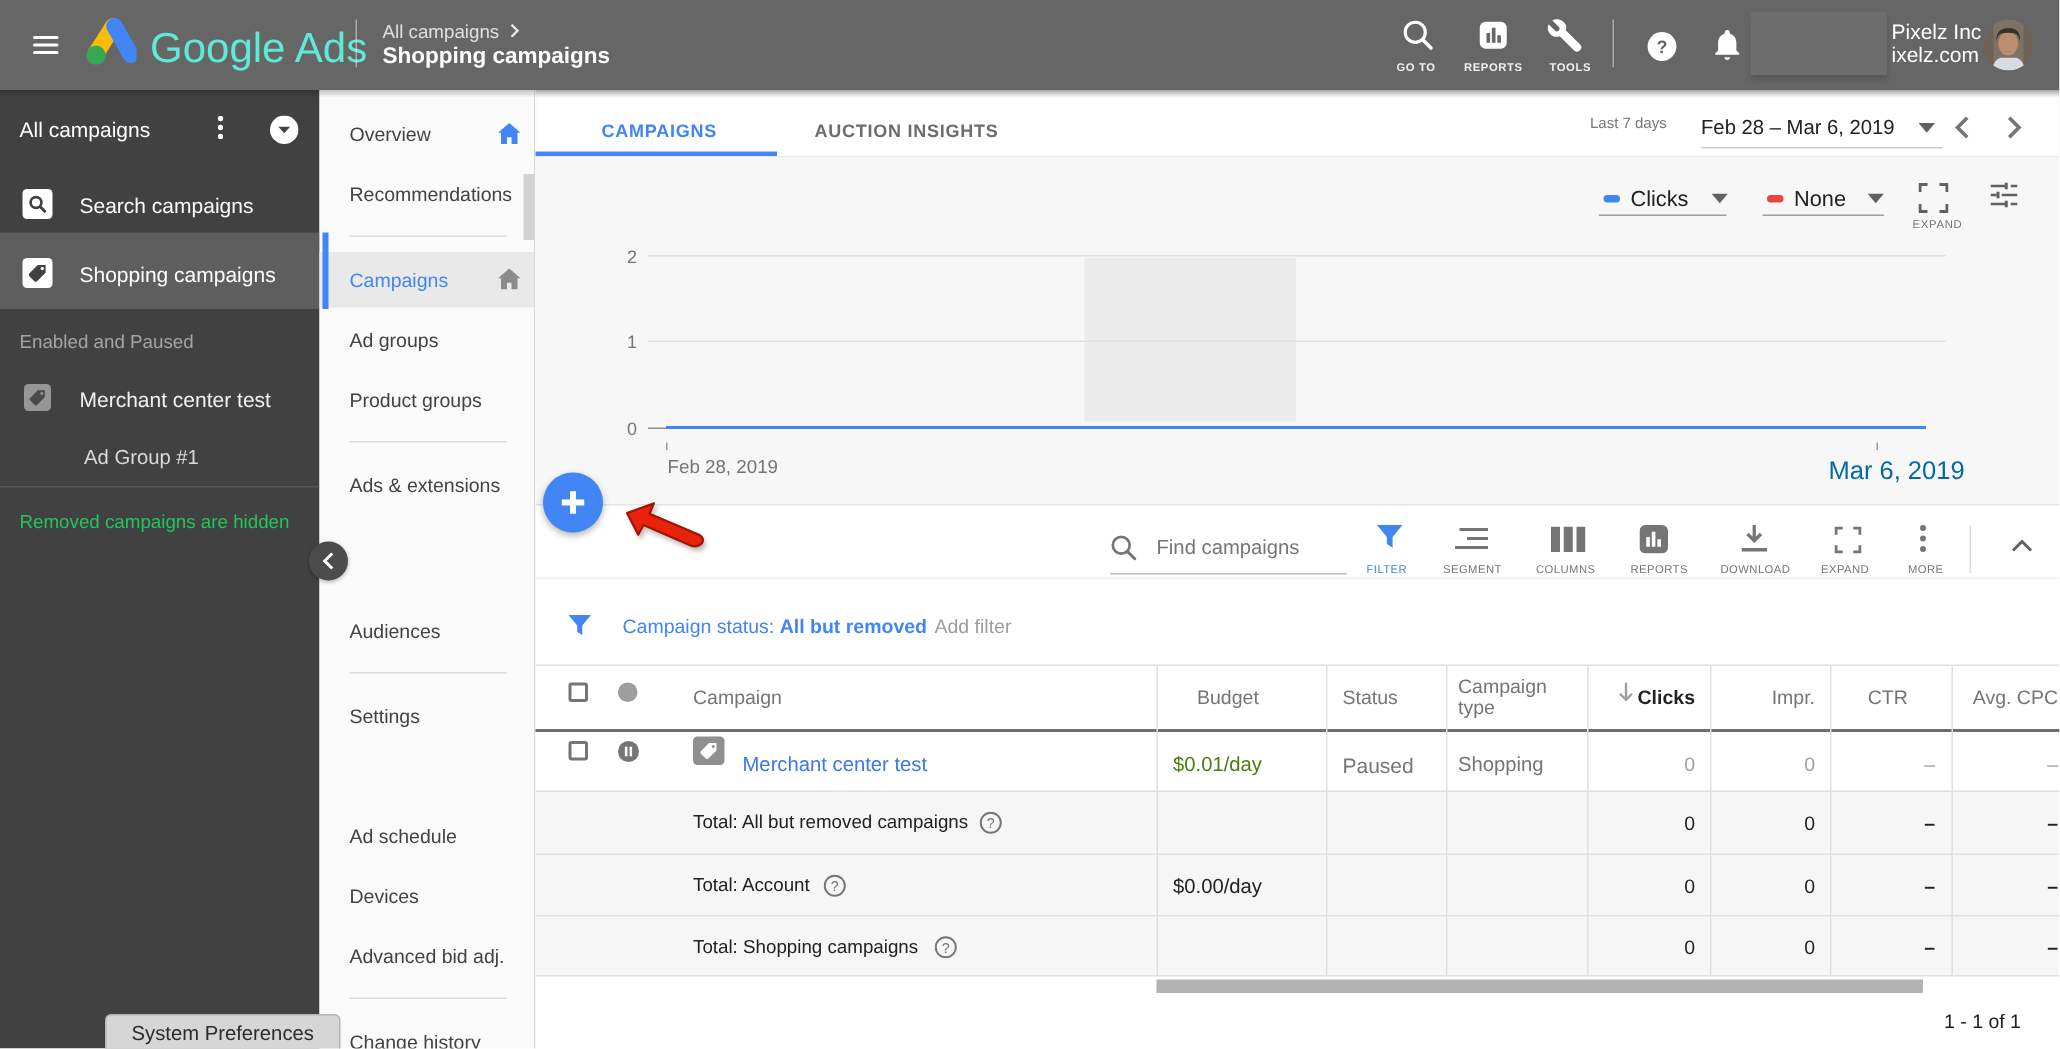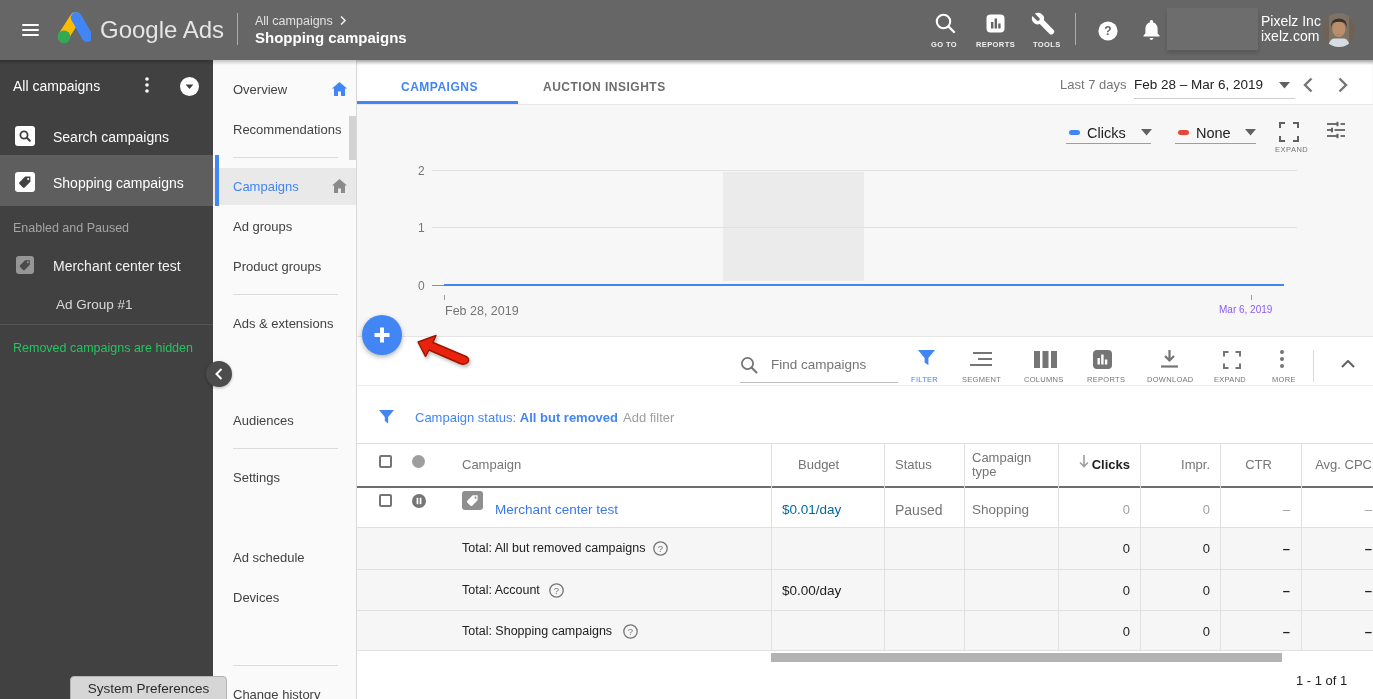--- a/index.html
+++ b/index.html
@@ -32,21 +32,21 @@
     <div style="top:24px"></div>
       <div style="top:29px"></div>
       <div style="top:34px"></div>
   </div>
 
   <svg class="abs" style="left:55px; top:11px;" width="36" height="36" viewBox="0 0 36 36">
     <line x1="8.5" y1="25.5" x2="20.5" y2="6.5" stroke="#fbbc05" stroke-width="11" stroke-linecap="round"></line>
     <line x1="21.3" y1="6.5" x2="32.2" y2="25.5" stroke="#4285f4" stroke-width="11" stroke-linecap="round"></line>
     <circle cx="9" cy="25.8" r="6.4" fill="#34a853"></circle>
   </svg>
-  <div class="abs" style="left:100px; top:16px; font-size:24px; color:#e5e5e5; letter-spacing:0px;">Google Ads</div>
+  <div class="abs" style="left:100px; top:16px; font-size:28px; color:#5eead4; letter-spacing:0px;">Google Ads</div>
   <div class="abs" style="left:237px; top:13px; width:1px; height:32px; background:rgba(255,255,255,0.45);"></div>
   <div class="abs" style="left:255px; top:14px; font-size:12.5px; color:rgba(255,255,255,0.8);">All campaigns&nbsp;&nbsp;<svg width="6" height="9" viewBox="0 0 6 9" style="opacity:0.85">
         <path d="M1,0.5 L5,4.5 L1,8.5" fill="none" stroke="#fff" stroke-width="1.6"></path>
       </svg></div>
   <div class="abs" style="left:255px; top:29px; font-size:15px; font-weight:bold; color:#fff;">Shopping campaigns</div>
 
   <svg class="abs" style="left:934px; top:12px;" width="22" height="22" viewBox="0 0 22 22">
     <circle cx="9.5" cy="9.5" r="6.7" fill="none" stroke="#fff" stroke-width="2.1"></circle>
     <line x1="14.5" y1="14.5" x2="20" y2="20" stroke="#fff" stroke-width="2.4" stroke-linecap="round"></line>
   </svg>
@@ -164,35 +164,36 @@
     </svg>
   <div class="witem" style="top:148px;">Ad groups</div>
   <div class="witem" style="top:188px;">Product groups</div>
   <div class="wdivider" style="top:234px;"></div>
   <div class="witem" style="top:245px;">Ads &amp; extensions</div>
   <div class="witem" style="top:342px;">Audiences</div>
   <div class="wdivider" style="top:388px;"></div>
   <div class="witem" style="top:399px;">Settings</div>
   <div class="witem" style="top:479px;">Ad schedule</div>
   <div class="witem" style="top:519px;">Devices</div>
+  <div class="witem" style="top:559px;">Advanced bid adj.</div>
   <div class="wdivider" style="top:605px;"></div>
   <div class="witem" style="top:616px;">Change history</div>
 </div>
 
 <div class="abs" style="left:215px; top:155px; width:4px; height:51px; background:#4285f4; z-index:5;"></div>
 
 <div id="content">
 
   <div class="abs" style="left:0; top:0; width:1016px; height:44px; background:#fff; box-shadow:inset 0 4px 5px -3px rgba(0,0,0,0.25);"></div>
   <div class="abs" style="left:44px; top:20px; font-size:12px; font-weight:bold; letter-spacing:0.5px; color:#4285f4;">CAMPAIGNS</div>
   <div class="abs" style="left:186px; top:20px; font-size:12px; font-weight:bold; letter-spacing:0.5px; color:#6d6d6d;">AUCTION INSIGHTS</div>
   <div class="abs" style="left:0; top:41px; width:161px; height:3px; background:#4285f4;"></div>
   <div class="abs" style="left:0; top:44px; width:1016px; border-top:1px solid #e8e8e8;"></div>
 
-  <div class="abs" style="left:703px; top:17px; font-size:13px; color:#757575;text-align:right;">Last 7 days</div>
+  <div class="abs" style="left:703px; top:17px; font-size:10px; color:#757575;text-align:right;">Last 7 days</div>
   <div class="abs" style="left:777px; top:17px; font-size:13.5px; color:#212121;">Feb 28 – Mar 6, 2019</div>
   <div class="abs" style="left:777px; top:38px; width:161px; border-top:1px solid #cfcfcf;"></div>
   <svg class="abs" style="left:922px; top:22px;" width="11" height="7" viewBox="0 0 11 7">
       <path d="M0,0 h11 l-5.5,6.5 z" fill="#616161"></path>
     </svg>
   <svg class="abs" style="left:946px; top:17px;" width="10" height="16" viewBox="0 0 10 16">
       <path d="M8.5,1.5 L2,8 l6.5,6.5" fill="none" stroke="#757575" stroke-width="2.4"></path>
     </svg>
   <svg class="abs" style="left:981px; top:17px;" width="10" height="16" viewBox="0 0 10 16">
       <path d="M1.5,1.5 L8,8 l-6.5,6.5" fill="none" stroke="#757575" stroke-width="2.4"></path>
@@ -236,21 +237,21 @@
   <div class="abs" style="left:61px; top:104px; font-size:12px; color:#757575;">2</div>
   <div class="abs" style="left:75px; top:110px; width:865px; border-top:1px solid #e0e0e0;"></div>
   <div class="abs" style="left:61px; top:161px; font-size:12px; color:#757575;">1</div>
   <div class="abs" style="left:75px; top:167px; width:865px; border-top:1px solid #e0e0e0;"></div>
   <div class="abs" style="left:61px; top:219px; font-size:12px; color:#757575;">0</div>
   <div class="abs" style="left:75px; top:225px; width:12px; border-top:1.5px solid #8f8f8f;"></div>
   <div class="abs" style="left:87px; top:224px; width:840px; height:2.4px; background:#4285f4;"></div>
   <div class="abs" style="left:87px; top:235px; width:1px; height:5px; background:#9e9e9e;"></div>
   <div class="abs" style="left:894px; top:235px; width:1px; height:5px; background:#9e9e9e;"></div>
   <div class="abs" style="left:88px; top:244px; font-size:12.5px; color:#757575;">Feb 28, 2019</div>
-  <div class="abs" style="left:862px; top:244px; font-size:10px; color:#8b5cf6;">Mar 6, 2019</div>
+  <div class="abs" style="left:862px; top:244px; font-size:17px; color:#0369a1;">Mar 6, 2019</div>
   <div class="abs" style="left:0; top:276px; width:1016px; border-top:1px solid #e4e4e4;"></div>
 
   <svg class="abs" style="left:383px; top:296px;" width="18" height="18" viewBox="0 0 18 18">
     <circle cx="7.5" cy="7.5" r="5.6" fill="none" stroke="#757575" stroke-width="1.8"></circle>
     <line x1="11.8" y1="11.8" x2="16.5" y2="16.5" stroke="#757575" stroke-width="2" stroke-linecap="round"></line>
   </svg>
   <div class="abs" style="left:414px; top:297px; font-size:13.5px; color:#757575;">Find campaigns</div>
   <div class="abs" style="left:383px; top:322px; width:158px; border-top:1px solid #bdbdbd;"></div>
 
   <svg class="abs" style="left:561px; top:290px;" width="17" height="17" viewBox="0 0 17 17">
@@ -338,21 +339,21 @@
       <rect x="4.6" y="3.8" width="1.7" height="6.4" fill="#fff"></rect>
       <rect x="7.7" y="3.8" width="1.7" height="6.4" fill="#fff"></rect>
   </svg>
   <div class="abs" style="left:105px; top:431px; width:21px; height:19px; border-radius:3px; background:#8f8f8f;">
     <svg width="21" height="19" viewBox="0 0 20 20">
         <path d="M10.2,4.6 l5.2,0 l0,5.2 l-5.7,5.7 c-0.5,0.5 -1.3,0.5 -1.8,0 l-3.4,-3.4 c-0.5,-0.5 -0.5,-1.3 0,-1.8 z" fill="#fff"></path>
         <circle cx="13.2" cy="7" r="1.1" fill="#8f8f8f"></circle>
       </svg>
   </div>
   <div class="abs" style="left:138px; top:442px; font-size:13.5px; color:#3b78e7;">Merchant center test</div>
-  <div class="abs" style="left:425px; top:442px; font-size:13.5px; color:#0369a1;">$0.01/day</div>
+  <div class="abs" style="left:425px; top:442px; font-size:13.5px; color:#4d7c0f;">$0.01/day</div>
   <div class="abs" style="left:538px; top:442px; font-size:14px; color:#757575;">Paused</div>
   <div class="abs" style="left:615px; top:442px; font-size:13.5px; color:#757575;">Shopping</div>
   <div class="abs" style="left:690px; top:442px; width:83px; text-align:right; font-size:13px; color:#9e9e9e;">0</div>
   <div class="abs" style="left:790px; top:442px; width:63px; text-align:right; font-size:13px; color:#9e9e9e;">0</div>
   <div class="abs" style="left:870px; top:442px; width:63px; text-align:right; font-size:13px; color:#9e9e9e;">–</div>
   <div class="abs" style="left:950px; top:442px; width:65px; text-align:right; font-size:13px; color:#9e9e9e;">–</div>
 
   <div class="abs" style="left:0; top:467px; width:1016px; height:42px; background:#f6f6f6; border-top:1px solid #e0e0e0;"></div>
   <div class="abs" style="left:0; top:509px; width:1016px; height:41px; background:#f6f6f6; border-top:1px solid #e0e0e0;"></div>
   <div class="abs" style="left:0; top:550px; width:1016px; height:41px; background:#f6f6f6; border-top:1px solid #e0e0e0; border-bottom:1px solid #e0e0e0;"></div>

